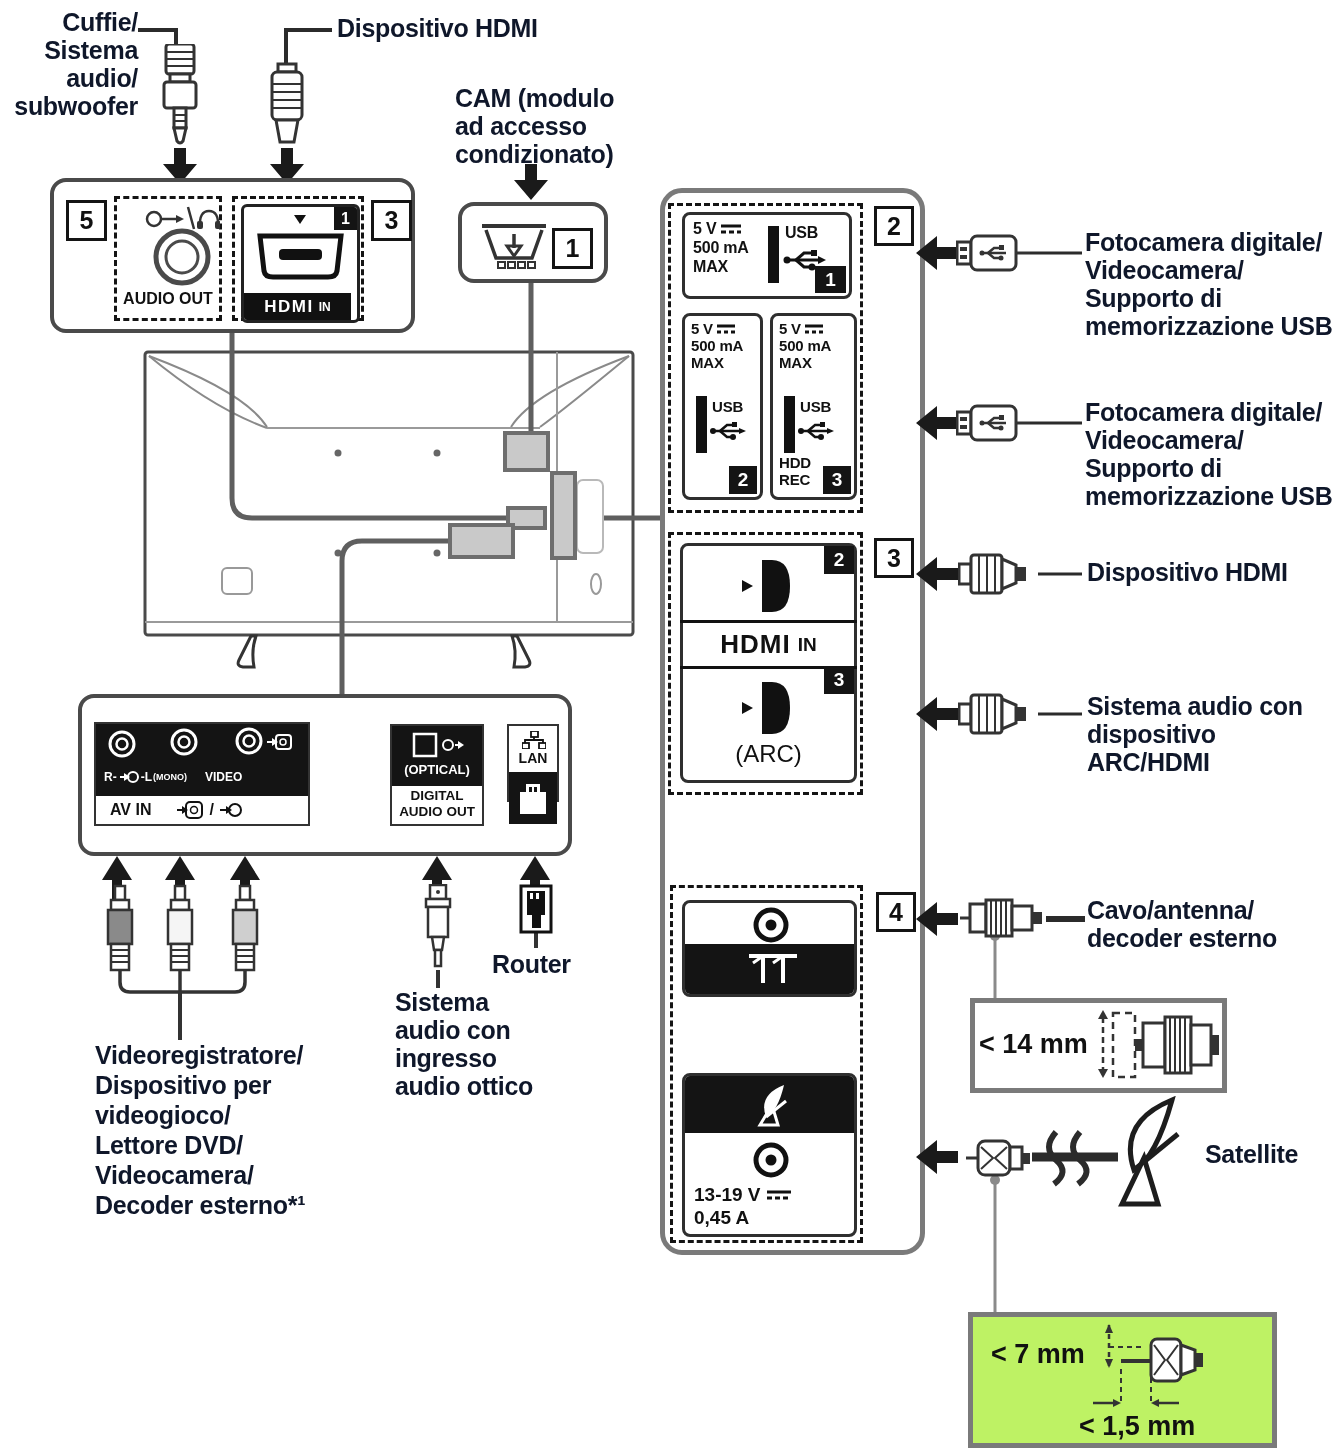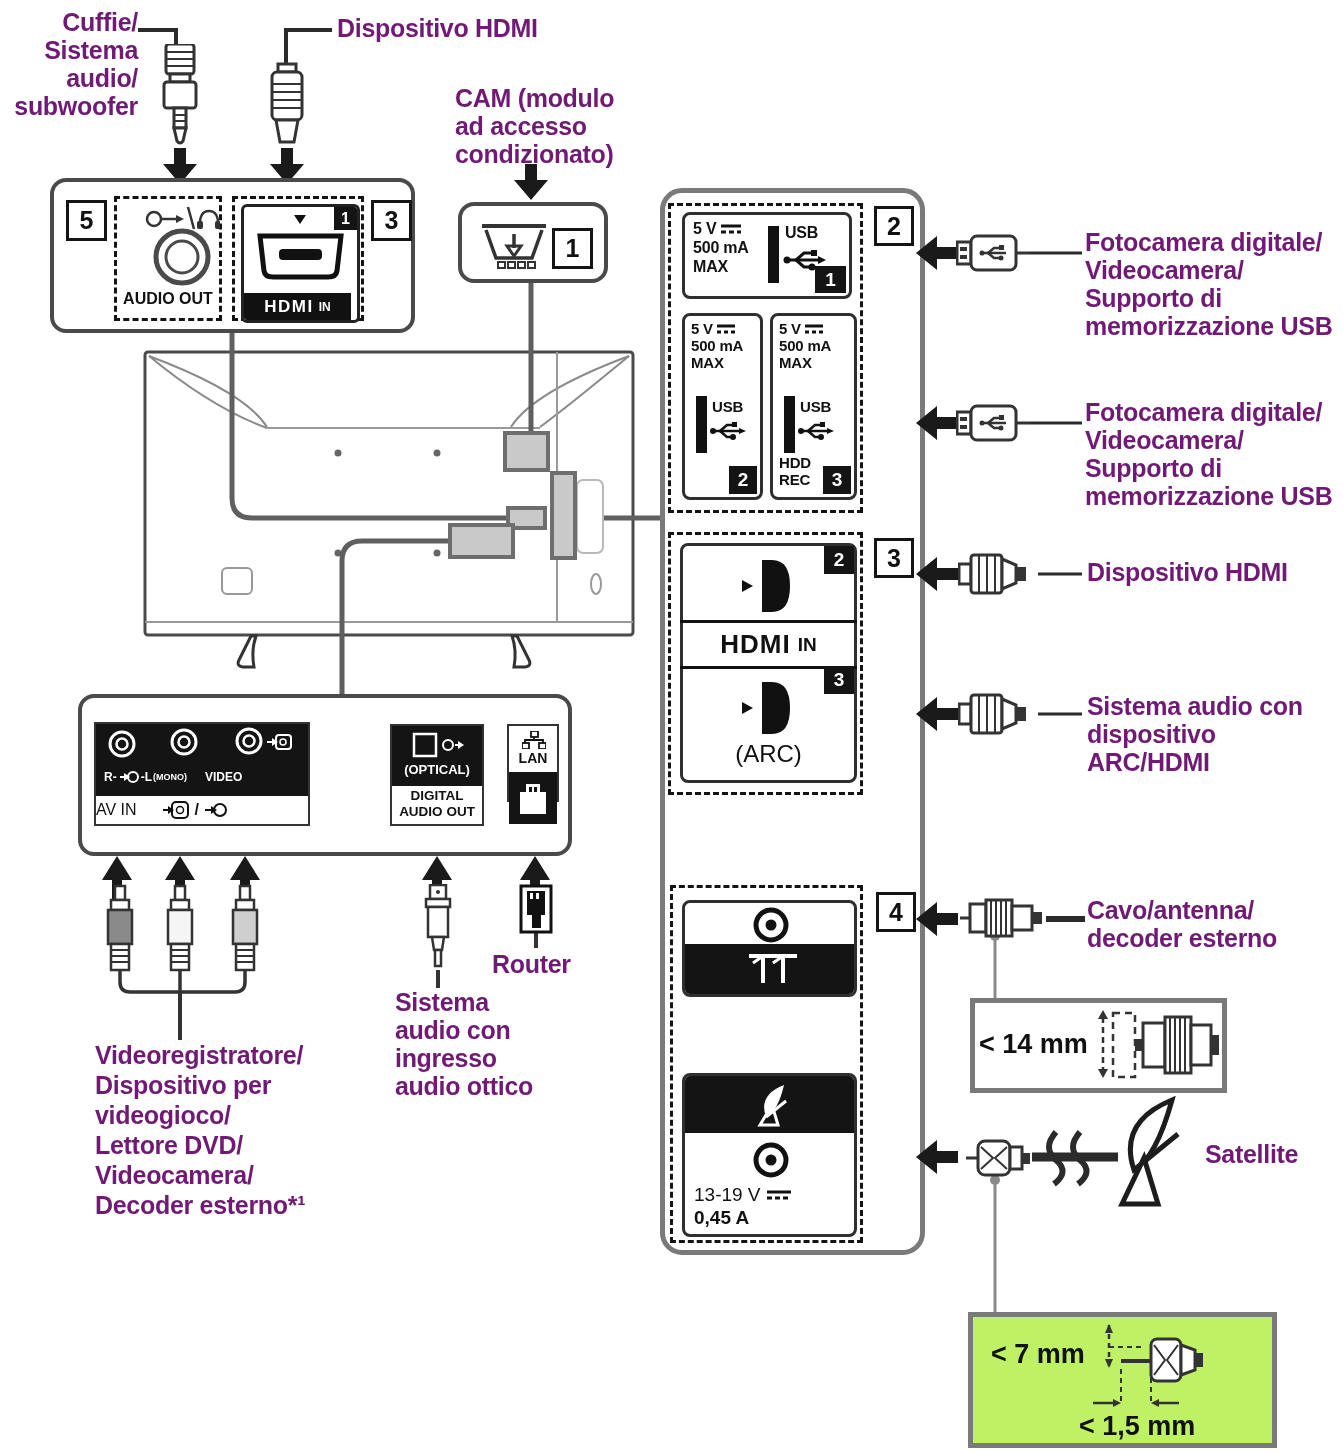--- a/index.html
+++ b/index.html
@@ -1,19 +1,19 @@
 <!DOCTYPE html>
 <html><head>
 <meta charset="utf-8">
 <style>
   html,body{margin:0;padding:0;background:#fff;}
   #canvas{position:relative;width:1343px;height:1453px;background:#fff;overflow:hidden;
           font-family:"Liberation Sans",sans-serif;color:#111;}
   .abs{position:absolute;}
-  .lbl{font-weight:700;font-size:25px;line-height:28px;letter-spacing:-0.3px;white-space:pre-line;color:#701a75;}
+  .lbl{font-weight:700;font-size:25px;line-height:28px;letter-spacing:-0.3px;white-space:pre-line;color:#0f172a;}
   .sq{display:flex;align-items:center;justify-content:center;border:3px solid #141414;background:#fff;
       font-weight:700;font-size:25px;}
   .badge{display:flex;align-items:center;justify-content:center;background:#141414;color:#fff;
       font-weight:700;font-size:19px;}
   .panel{border:4px solid #4a4a4a;border-radius:16px;background:#fff;box-sizing:border-box;}
   .dashbox{border:3px dashed #141414;box-sizing:border-box;}
   .portbox{border:3px solid #2f2f2f;border-radius:8px;background:#fff;box-sizing:border-box;}
   .smalltxt{font-weight:700;font-size:16px;line-height:19px;letter-spacing:-0.2px;white-space:pre-line;}
   .tinytxt{font-weight:700;font-size:15px;line-height:17px;letter-spacing:-0.2px;white-space:pre-line;}
   .row{display:flex;align-items:center;}
@@ -277,21 +277,21 @@
         <path d="M34,2 Q8,12 16,34 Q28,28 34,2 Z" fill="#fff"></path>
         <path d="M16,34 L36,18" stroke="#fff" stroke-width="3"></path>
         <path d="M10,42 L22,22 L28,42 Z" fill="none" stroke="#fff" stroke-width="3"></path>
       </svg>
     </div>
     <svg class="abs" style="left:66px;top:64px" width="40" height="40">
       <circle cx="20" cy="20" r="15" fill="#fff" stroke="#111" stroke-width="5"></circle>
         <circle cx="20" cy="20" r="5.5" fill="#111"></circle>
     </svg>
     <div class="abs row" style="left:9px;top:108px">
-      <span style="font-weight:400;font-size:19px">13-19 V</span>
+      <span style="font-weight:700;font-size:19px">13-19 V</span>
       <svg style="margin-left:5px" width="26" height="12">
         <path d="M1,3 H25" stroke="#111" stroke-width="3"></path>
           <path d="M1,9 H25" stroke="#111" stroke-width="3" stroke-dasharray="5,3"></path>
         </svg>
     </div>
     <div class="abs" style="left:9px;top:131px;font-weight:700;font-size:19px">0,45 A</div>
   </div>
 
   <svg class="abs" style="left:916px;top:236px" width="42" height="34">
     <polygon points="0,17 21,0 21,11 42,11 42,23 21,23 21,34" fill="#1a1a1a"></polygon>
@@ -458,21 +458,21 @@
             <circle cx="14" cy="6" r="5" fill="none" stroke="#fff" stroke-width="2"></circle>
             <path d="M1,6 H7" stroke="#fff" stroke-width="2"></path>
               <polygon points="5,2 11,6 5,10" fill="#fff"></polygon>
             </svg>
           <span>-L</span>
           <span style="font-size:9px;margin-left:1px">(MONO)</span>
           <span style="margin-left:18px">VIDEO</span>
         </div>
       </div>
       <div class="abs row" style="left:0;top:72px;width:212px;height:28px;background:#fff">
-        <span style="font-weight:400;font-size:16px;">AV IN</span>
+        <span style="font-weight:700;font-size:16px;margin-left:14px">AV IN</span>
         <svg style="margin-left:26px" width="26" height="18">
           <rect x="9" y="1" width="16" height="16" rx="4" fill="none" stroke="#111" stroke-width="2"></rect>
           <circle cx="17" cy="9" r="3.5" fill="none" stroke="#111" stroke-width="1.5"></circle>
           <path d="M0,9 H7" stroke="#111" stroke-width="2"></path>
             <polygon points="5,5 11,9 5,13" fill="#111"></polygon>
           </svg>
         <span style="font-weight:700;font-size:16px;margin:0 6px">/</span>
         <svg width="22" height="16">
           <circle cx="15" cy="8" r="6" fill="none" stroke="#111" stroke-width="2"></circle>
           <path d="M0,8 H8" stroke="#111" stroke-width="2"></path>

